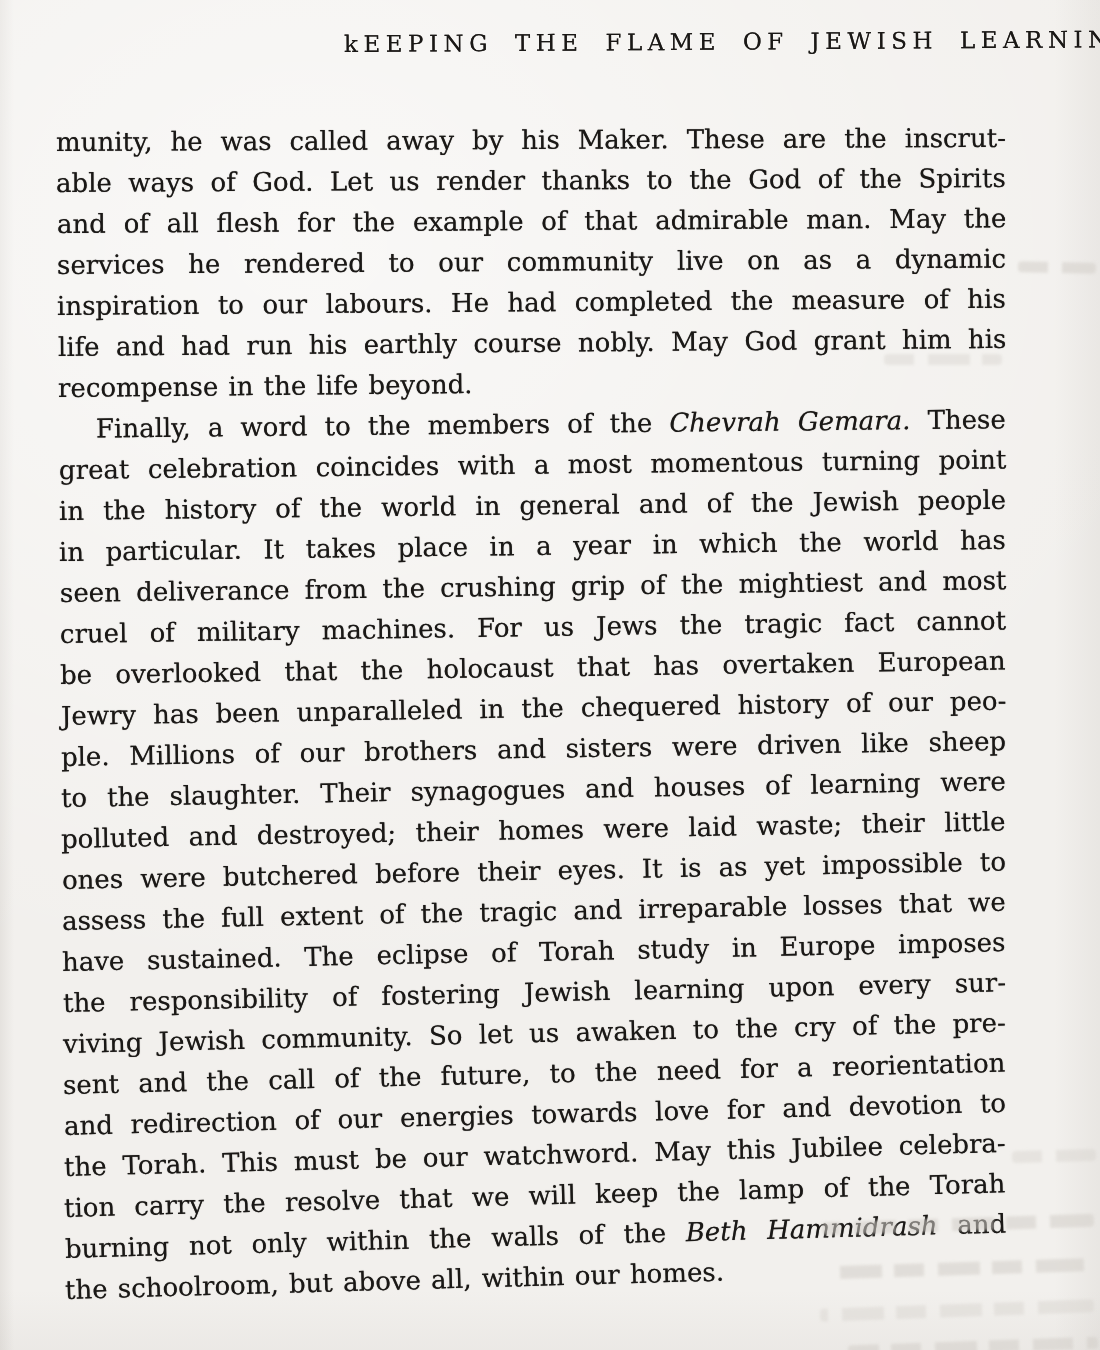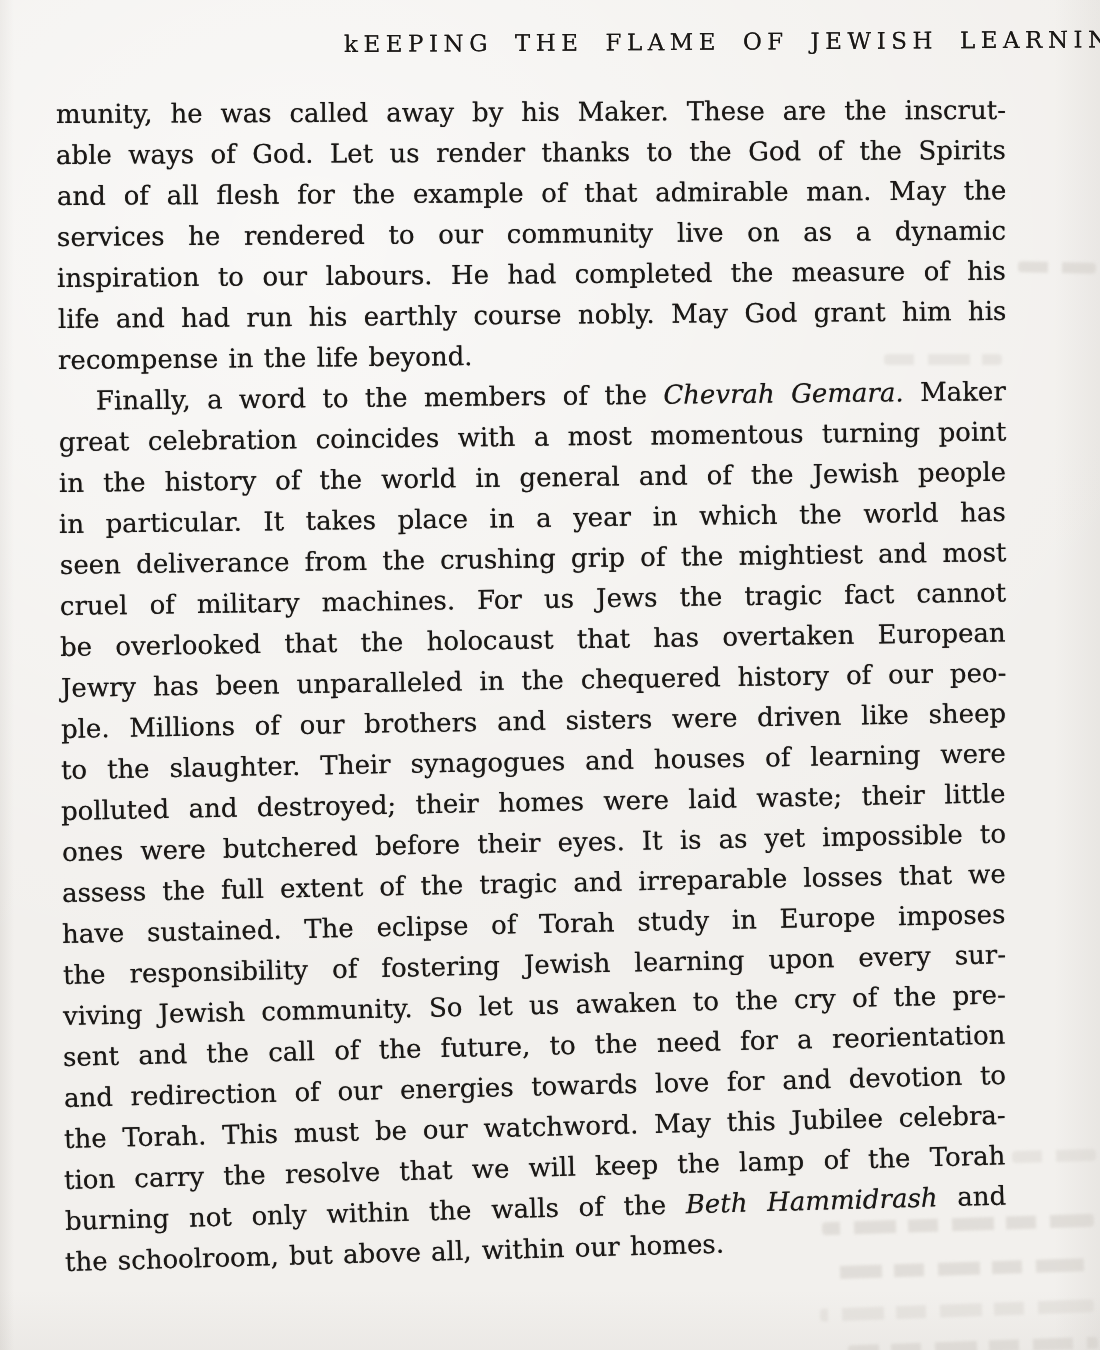--- a/index.html
+++ b/index.html
@@ -30,21 +30,21 @@
     letter-spacing:5.5px;
     word-spacing:9px;
     color:var(--ink);
     transform:rotate(-0.35deg);
     transform-origin:0 50%;
     text-shadow:0 0 .6px rgba(22,19,16,.8);
     white-space:nowrap;
   }
   .text-block{
     position:absolute;
-    left:56px;top:94px;
+    left:56px;top:122px;
     width:950px;
   }
   .line{
     height:41px;line-height:41px;
     font-size:26px;
     color:var(--ink);
     text-align:justify;
     text-align-last:justify;
     word-spacing:2px;
     transform-origin:0 50%;
@@ -79,21 +79,21 @@
   <div class="running-head">kEEPING THE FLAME OF JEWISH LEARNING ALIVE</div>
 
   <div class="text-block" id="text-block">
       <div class="line" style="transform: rotate(-0.25deg); margin-left: 0px;"><span>munity, he was called away by his Maker. These are the inscrut-</span></div>
       <div class="line" style="transform: rotate(-0.3deg); margin-left: 0.3px;"><span>able ways of God. Let us render thanks to the God of the Spirits</span></div>
       <div class="line" style="transform: rotate(-0.35deg); margin-left: 0.6px;"><span>and of all flesh for the example of that admirable man. May the</span></div>
       <div class="line" style="transform: rotate(-0.39deg); margin-left: 1px;"><span>services he rendered to our community live on as a dynamic</span></div>
       <div class="line" style="transform: rotate(-0.44deg); margin-left: 1.3px;"><span>inspiration to our labours. He had completed the measure of his</span></div>
       <div class="line" style="transform: rotate(-0.49deg); margin-left: 1.6px;"><span>life and had run his earthly course nobly. May God grant him his</span></div>
       <div class="line para-end" style="transform: rotate(-0.54deg); margin-left: 1.9px;"><span>recompense in the life beyond.</span></div>
-      <div class="line indent" style="transform: rotate(-0.59deg); margin-left: 2.2px;"><span>Finally, a word to the members of the </span><em>Chevrah Gemara.</em><span> Maker</span></div>
+      <div class="line indent" style="transform: rotate(-0.59deg); margin-left: 2.2px;"><span>Finally, a word to the members of the </span><em>Chevrah Gemara.</em><span> These</span></div>
       <div class="line" style="transform: rotate(-0.64deg); margin-left: 2.6px;"><span>great celebration coincides with a most momentous turning point</span></div>
       <div class="line" style="transform: rotate(-0.68deg); margin-left: 2.9px;"><span>in the history of the world in general and of the Jewish people</span></div>
       <div class="line" style="transform: rotate(-0.73deg); margin-left: 3.2px;"><span>in particular. It takes place in a year in which the world has</span></div>
       <div class="line" style="transform: rotate(-0.78deg); margin-left: 3.5px;"><span>seen deliverance from the crushing grip of the mightiest and most</span></div>
       <div class="line" style="transform: rotate(-0.83deg); margin-left: 3.8px;"><span>cruel of military machines. For us Jews the tragic fact cannot</span></div>
       <div class="line" style="transform: rotate(-0.88deg); margin-left: 4.2px;"><span>be overlooked that the holocaust that has overtaken European</span></div>
       <div class="line" style="transform: rotate(-0.93deg); margin-left: 4.5px;"><span>Jewry has been unparalleled in the chequered history of our peo-</span></div>
       <div class="line" style="transform: rotate(-0.97deg); margin-left: 4.8px;"><span>ple. Millions of our brothers and sisters were driven like sheep</span></div>
       <div class="line" style="transform: rotate(-1.02deg); margin-left: 5.1px;"><span>to the slaughter. Their synagogues and houses of learning were</span></div>
       <div class="line" style="transform: rotate(-1.07deg); margin-left: 5.4px;"><span>polluted and destroyed; their homes were laid waste; their little</span></div>

